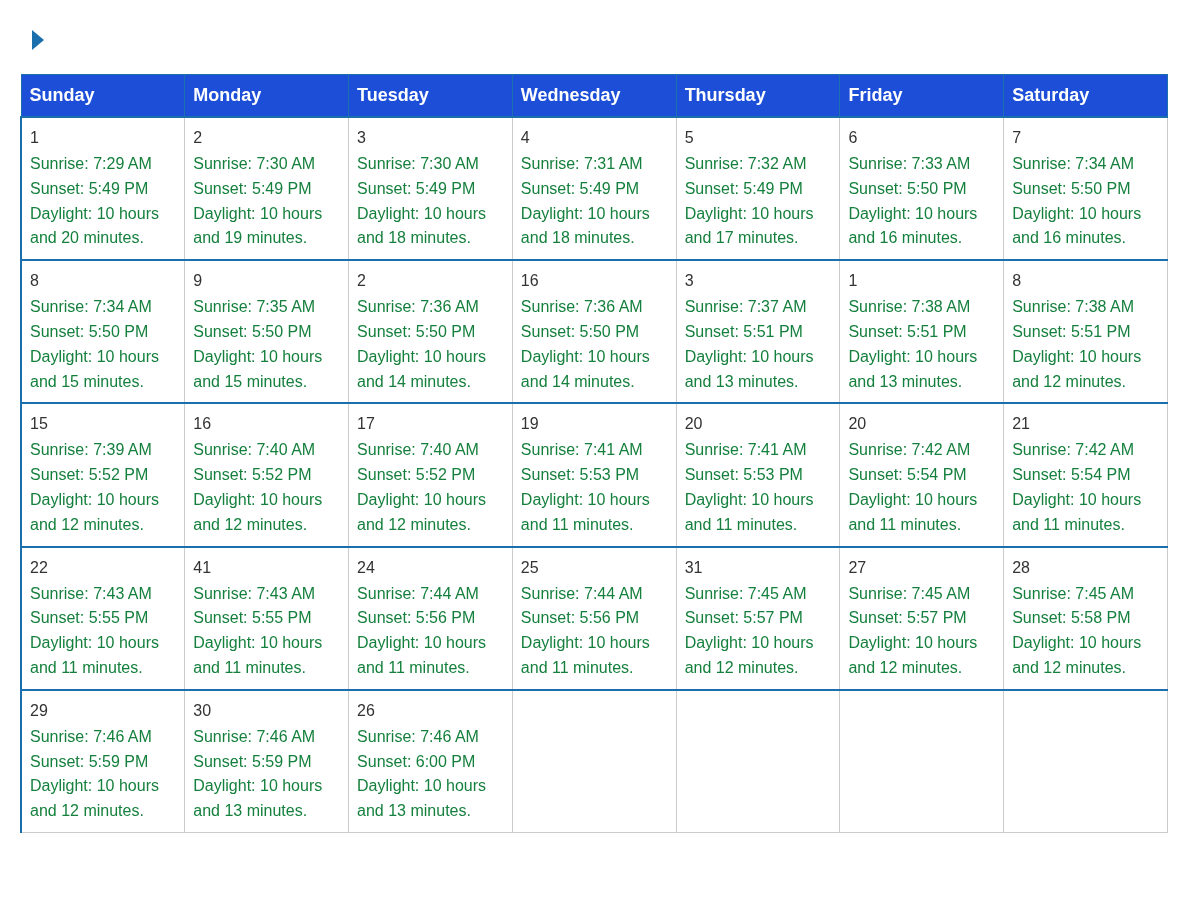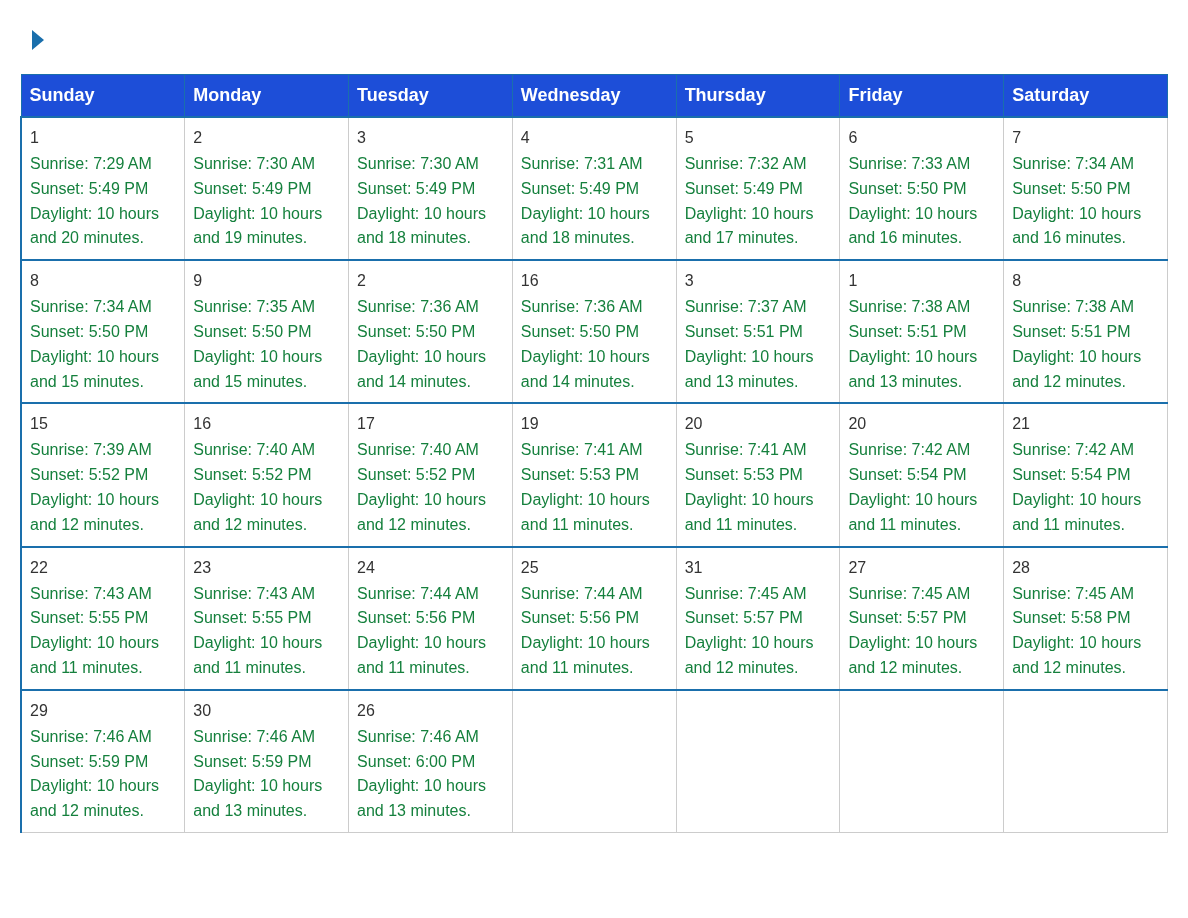--- a/index.html
+++ b/index.html
@@ -228,21 +228,21 @@
           <span class="day-num">21</span>
           <div class="day-info">Sunrise: 7:42 AM<br>Sunset: 5:54 PM<br>Daylight: 10 hours<br>and 11 minutes.</div>
         </td>
       </tr>
       <tr>
         <td>
           <span class="day-num">22</span>
           <div class="day-info">Sunrise: 7:43 AM<br>Sunset: 5:55 PM<br>Daylight: 10 hours<br>and 11 minutes.</div>
         </td>
         <td>
-          <span class="day-num">23</span>
+          <span class="day-num">41</span>
           <div class="day-info">Sunrise: 7:43 AM<br>Sunset: 5:55 PM<br>Daylight: 10 hours<br>and 11 minutes.</div>
         </td>
         <td>
           <span class="day-num">24</span>
           <div class="day-info">Sunrise: 7:44 AM<br>Sunset: 5:56 PM<br>Daylight: 10 hours<br>and 11 minutes.</div>
         </td>
         <td>
           <span class="day-num">25</span>
           <div class="day-info">Sunrise: 7:44 AM<br>Sunset: 5:56 PM<br>Daylight: 10 hours<br>and 11 minutes.</div>
         </td>

